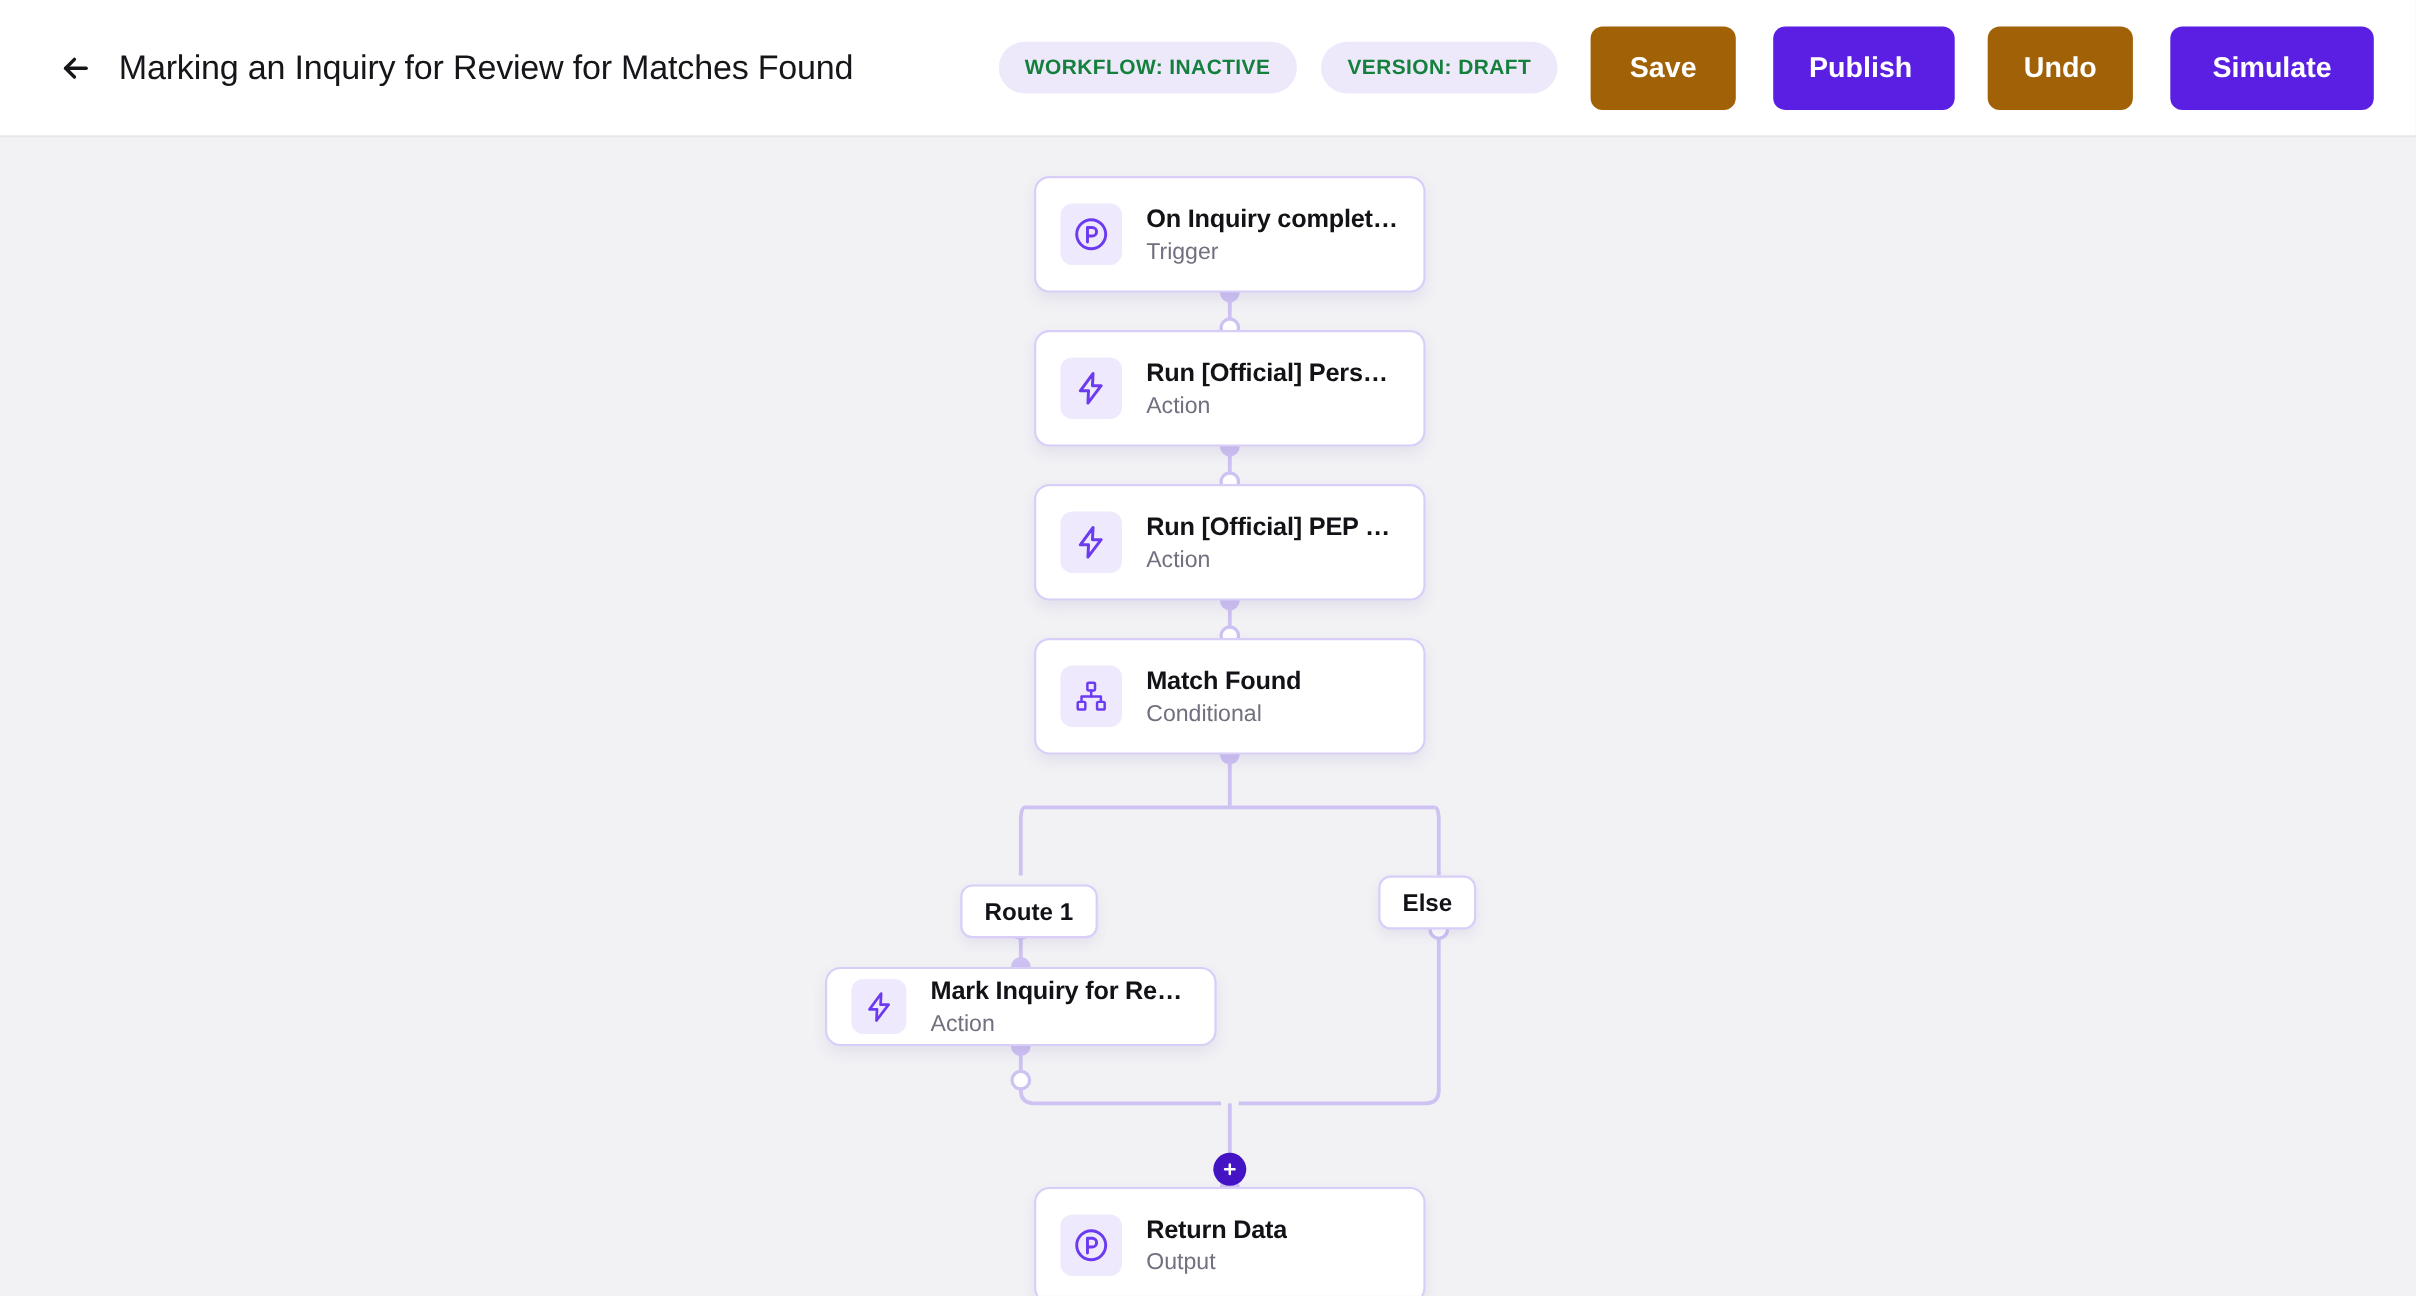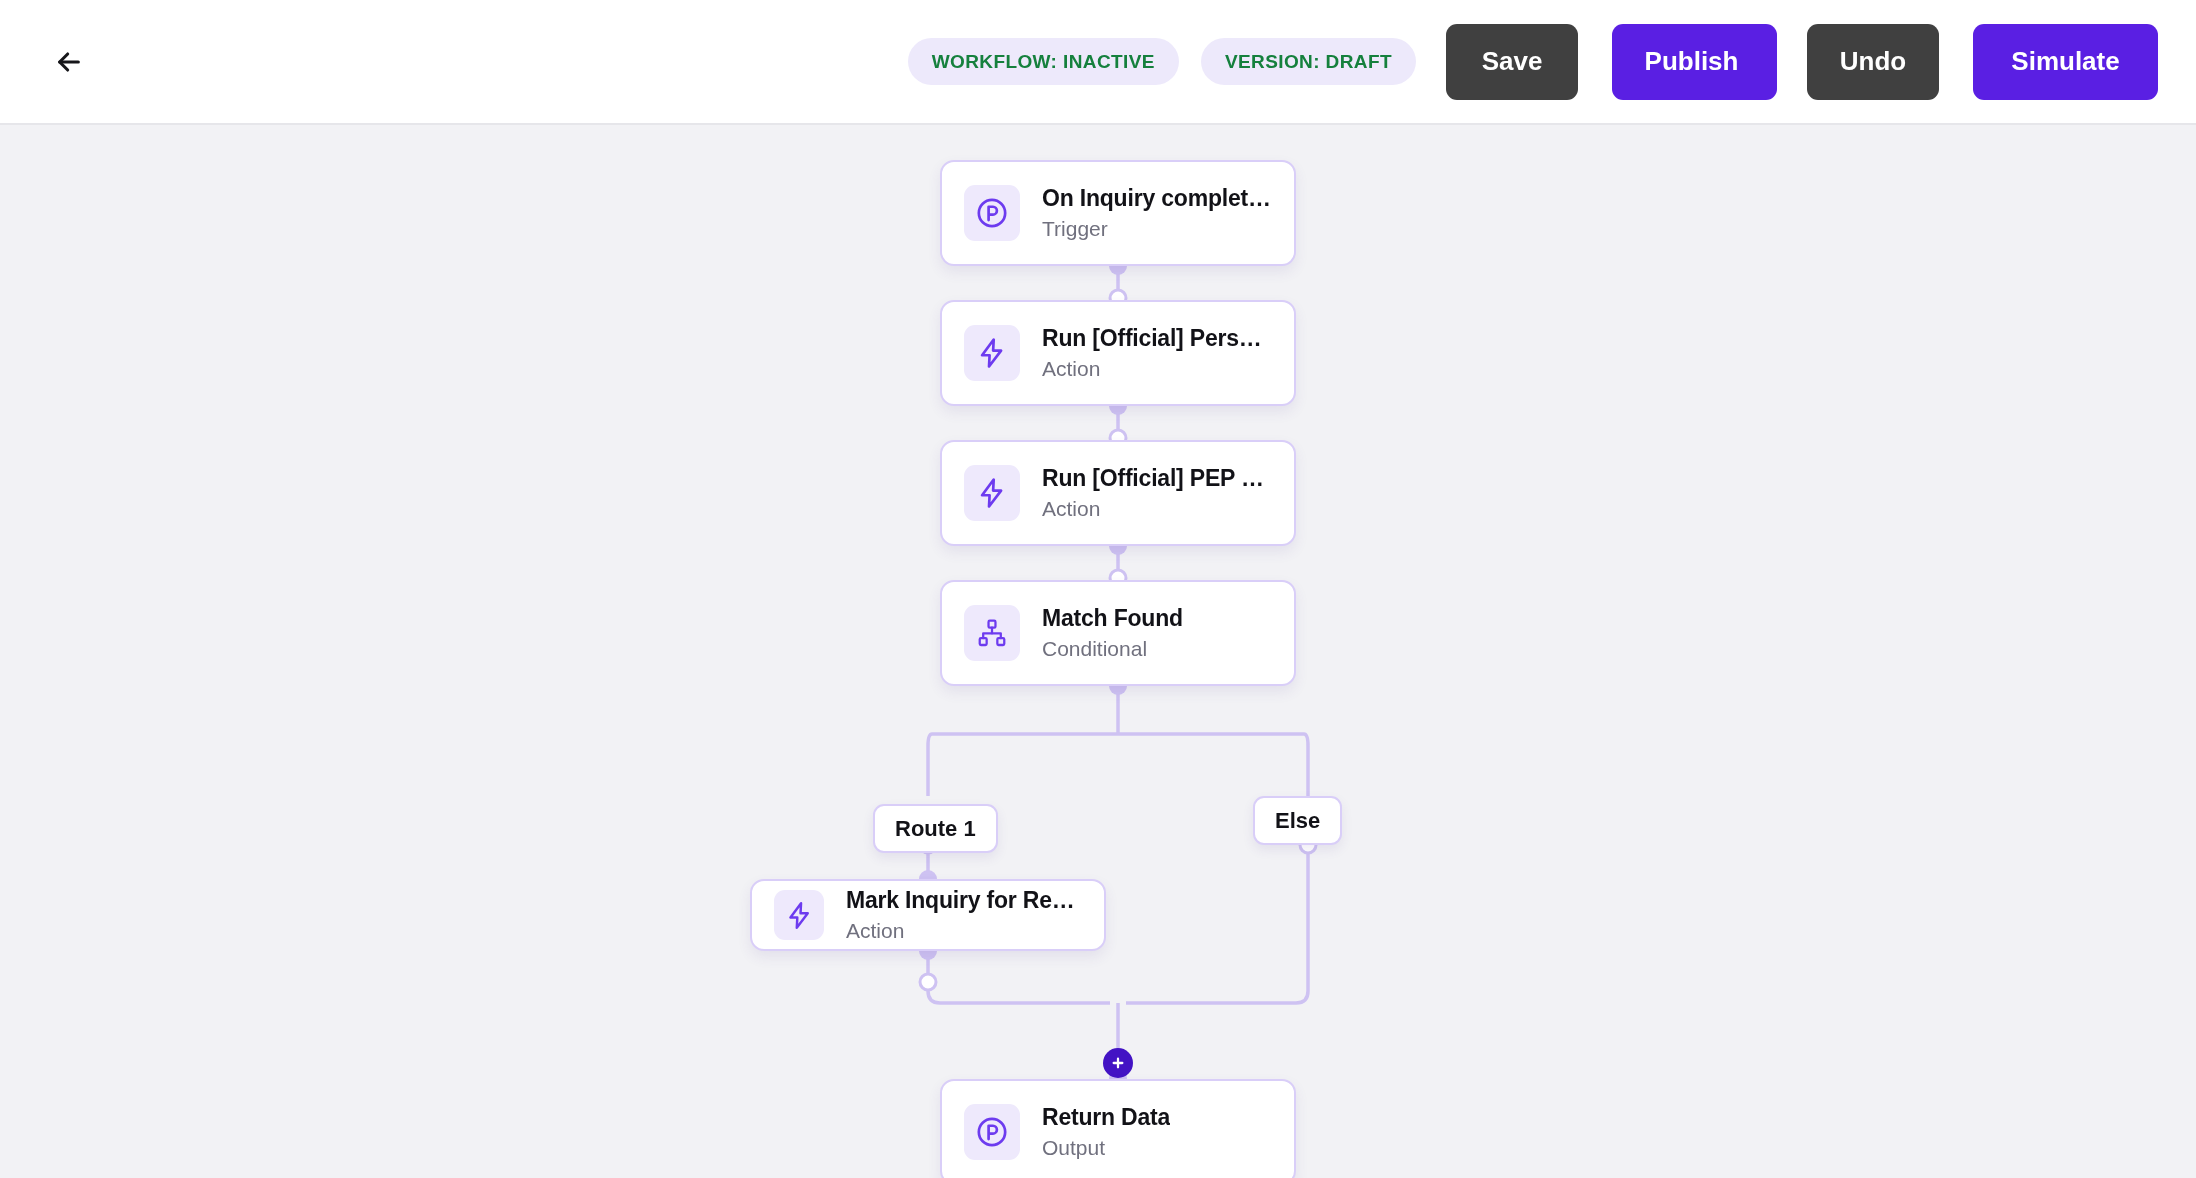--- a/index.html
+++ b/index.html
@@ -68,21 +68,21 @@
     font-size: 26px;
     font-weight: 700;
     color: #FFFFFF;
     cursor: pointer;
     padding: 0 22px;
     display: flex; align-items: center; justify-content: center;
     white-space: nowrap;
     flex: 0 0 auto;
     font-family: "Liberation Sans", sans-serif;
   }
-  .btn-muted { background: #404040; }
+  .btn-muted { background: #a16207; }
   .btn-primary { background: #5A1FE3; }
   .btn-save { margin-left: 30px; }
   .btn-publish { margin-left: 34px; min-width: 165px; padding-left: 16px; }
   .btn-undo { margin-left: 30px; }
   .btn-simulate { margin-left: 34px; min-width: 185px; }
 
   
   .canvas {
     position: absolute;
     top: 127px; left: 0;
@@ -172,20 +172,21 @@
 
   <div class="back-btn">
     <span>
       <svg width="32" height="32" viewBox="0 0 24 24" fill="none" stroke="#16161A" stroke-width="2.3" stroke-linecap="round" stroke-linejoin="round">
         <path d="M19 12H5"></path>
         <path d="M11 18l-6-6 6-6"></path>
       </svg>
     </span>
   </div>
 
+  <div class="page-title">Marking an Inquiry for Review for Matches Found</div>
 
   <div class="header-spacer"></div>
 
   <div class="badge">WORKFLOW: INACTIVE</div>
   <div class="badge">VERSION: DRAFT</div>
 
   <button class="btn btn-muted btn-save">Save</button>
   <button class="btn btn-primary btn-publish">Publish</button>
   <button class="btn btn-muted btn-undo">Undo</button>
   <button class="btn btn-primary btn-simulate">Simulate</button>

